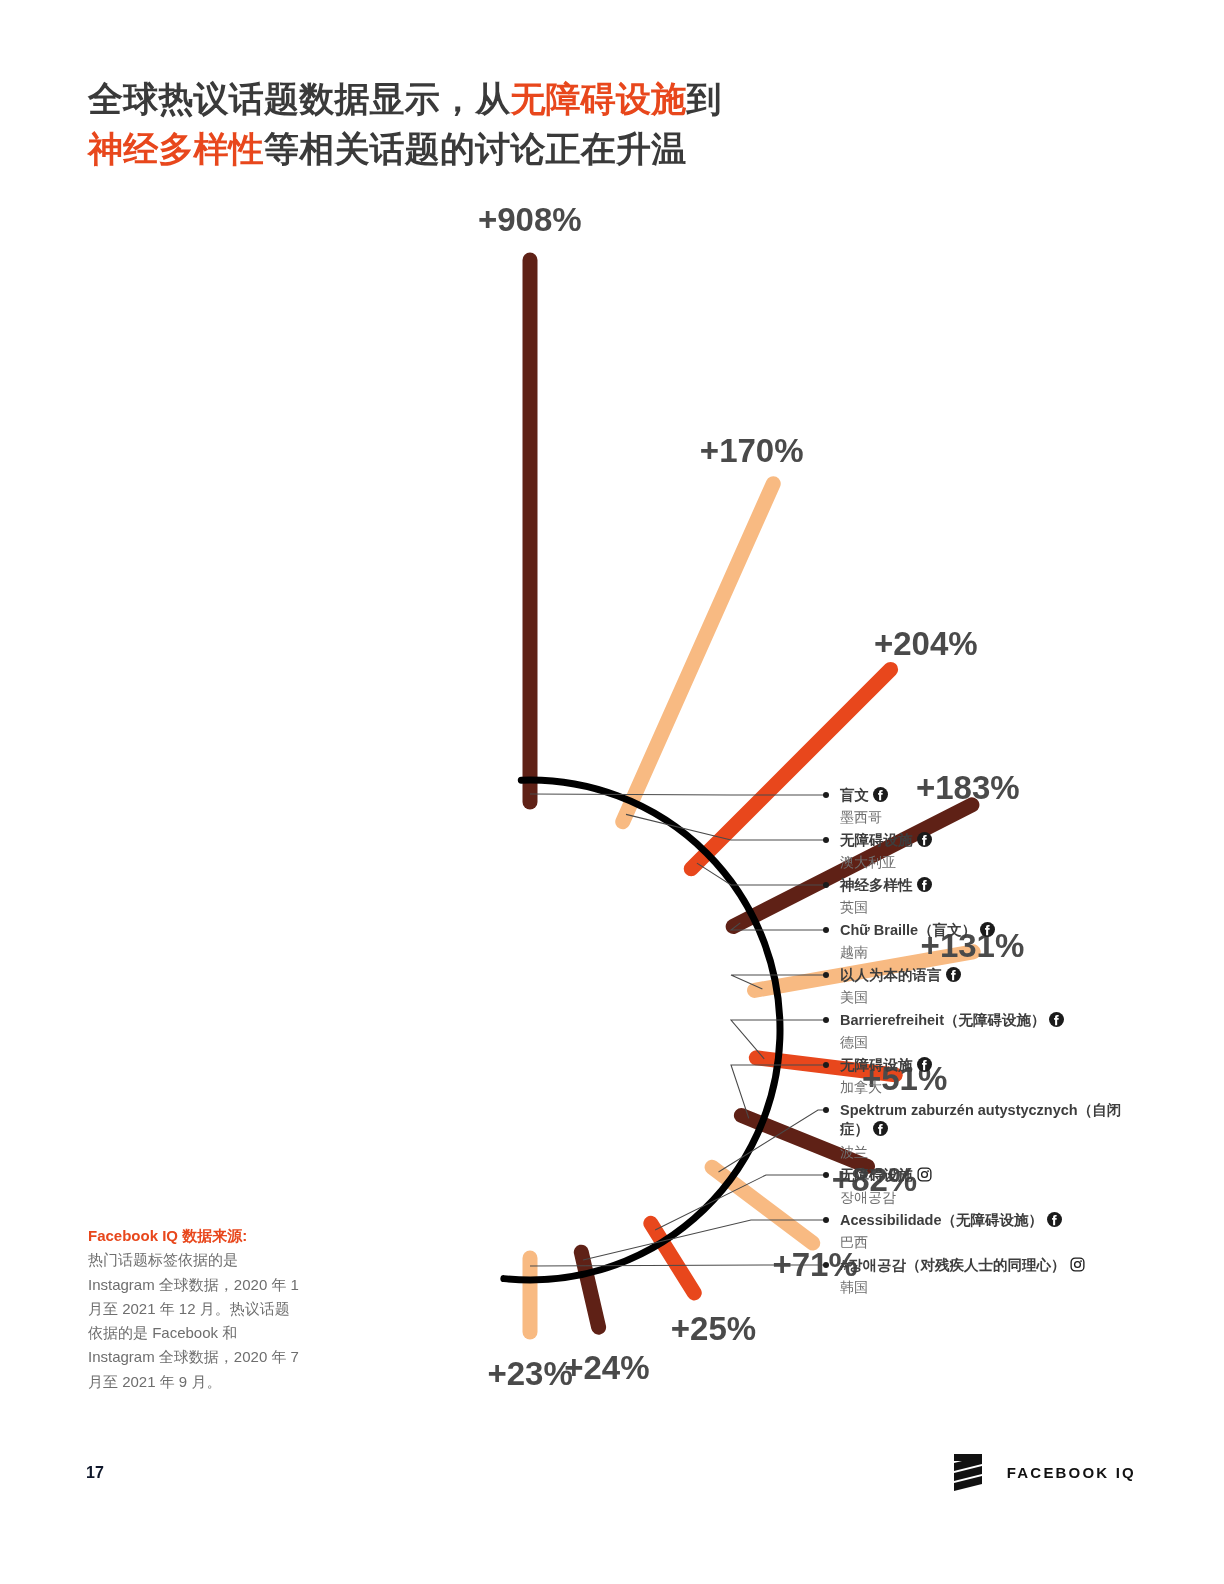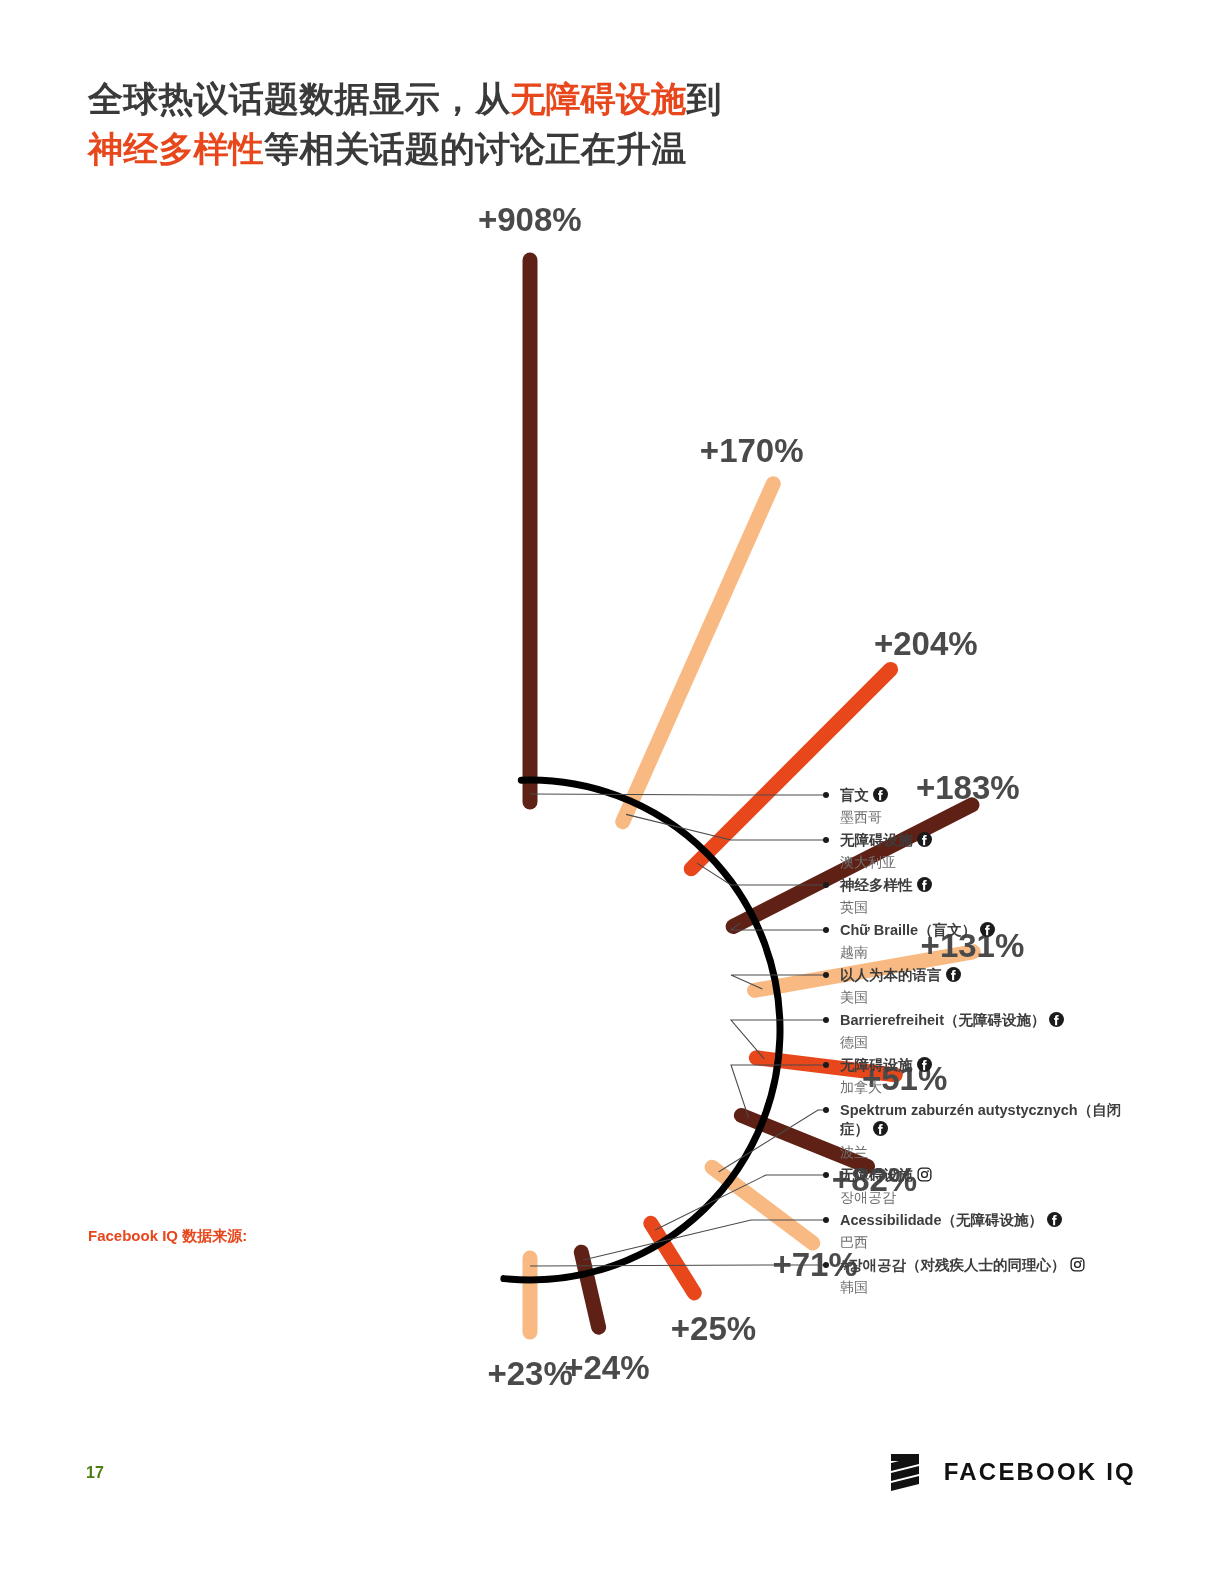--- a/index.html
+++ b/index.html
@@ -81,29 +81,29 @@
     font-size:15px;
     line-height:1.62;
     color:#6e6e6e;
   }
   #source-title { color:#e8471c; font-weight:bold; display:block; }
 
   
   #page-num {
     position:absolute;
     left:86px; top:1464px;
-    font-size:16px; font-weight:bold; color:#4d7c0f;
+    font-size:16px; font-weight:bold; color:#0f172a;
   }
   #brand {
     position:absolute;
     right:88px; top:1452px;
     display:flex; align-items:center; gap:13px;
   }
   #brand-text {
-    font-size:24px; font-weight:bold;
+    font-size:15px; font-weight:bold;
     letter-spacing:2.2px; color:#111;
   }
 </style>
 </head>
 <body>
 
 <div id="title">
   <span>全球热议话题数据显示，从</span><span class="hl">无障碍设施</span><span>到</span><br>
   <span class="hl">神经多样性</span><span>等相关话题的讨论正在升温</span>
 </div>
@@ -255,21 +255,21 @@
     <svg class="ig-ico" viewBox="0 0 16 16">
       <rect x="1.2" y="1.2" width="13.6" height="13.6" rx="4.2" ry="4.2" fill="none" stroke="#1b1b1b" stroke-width="1.4"></rect>
       <circle cx="8" cy="8" r="3.1" fill="none" stroke="#1b1b1b" stroke-width="1.4"></circle>
       <circle cx="11.8" cy="4.3" r="0.95" fill="#1b1b1b"></circle>
     </svg></span></div>
       <div class="lcountry">韩国</div>
     </div>
   </div>
 
 <div id="source">
-  <span id="source-title">Facebook IQ 数据来源:</span>
+  <span id="source-title">Facebook IQ 数据来源:</span><span>热门话题标签依据的是 Instagram 全球数据，2020 年 1 月至 2021 年 12 月。热议话题依据的是 Facebook 和 Instagram 全球数据，2020 年 7 月至 2021 年 9 月。</span>
 </div>
 
 <div id="page-num">17</div>
 <div id="brand">
   <svg width="42" height="40" viewBox="0 0 42 40">
     <path d="M2 2 L30 2 L30 9 L2 9 Z" fill="#111"></path>
     <path d="M2 11 L30 4 L30 12 L2 19 Z" fill="#111"></path>
     <path d="M2 21 L30 14 L30 22 L2 29 Z" fill="#111"></path>
     <path d="M2 31 L30 24 L30 32 L2 39 Z" fill="#111"></path>
   </svg>

